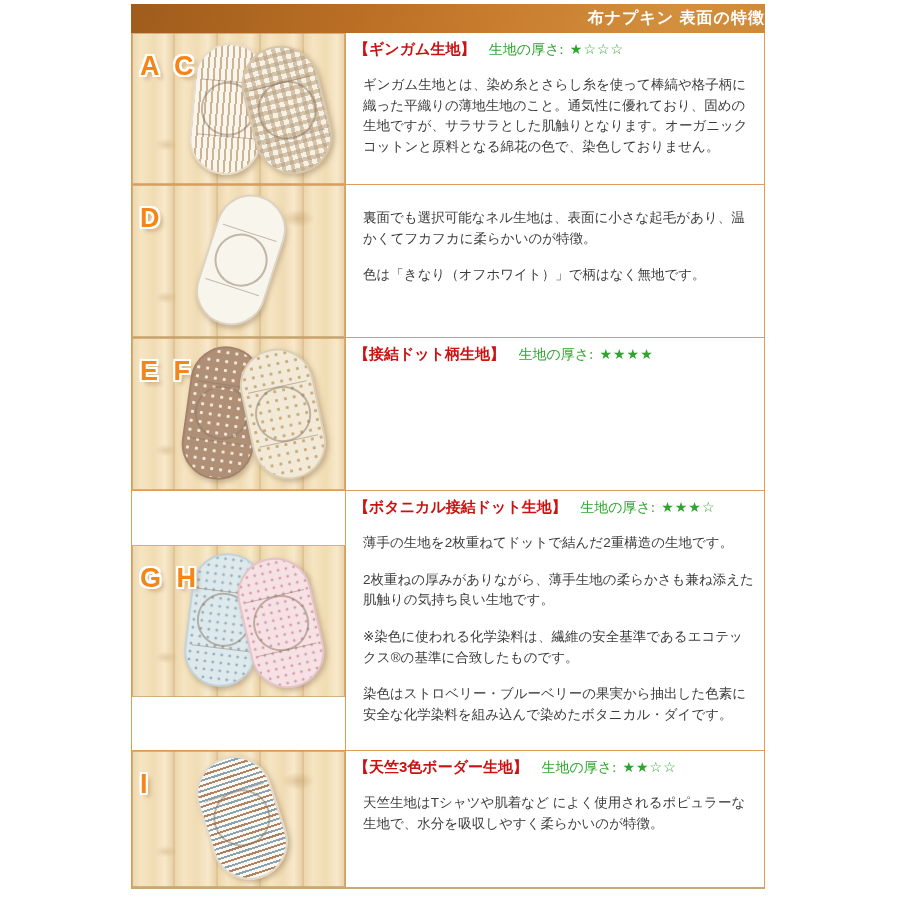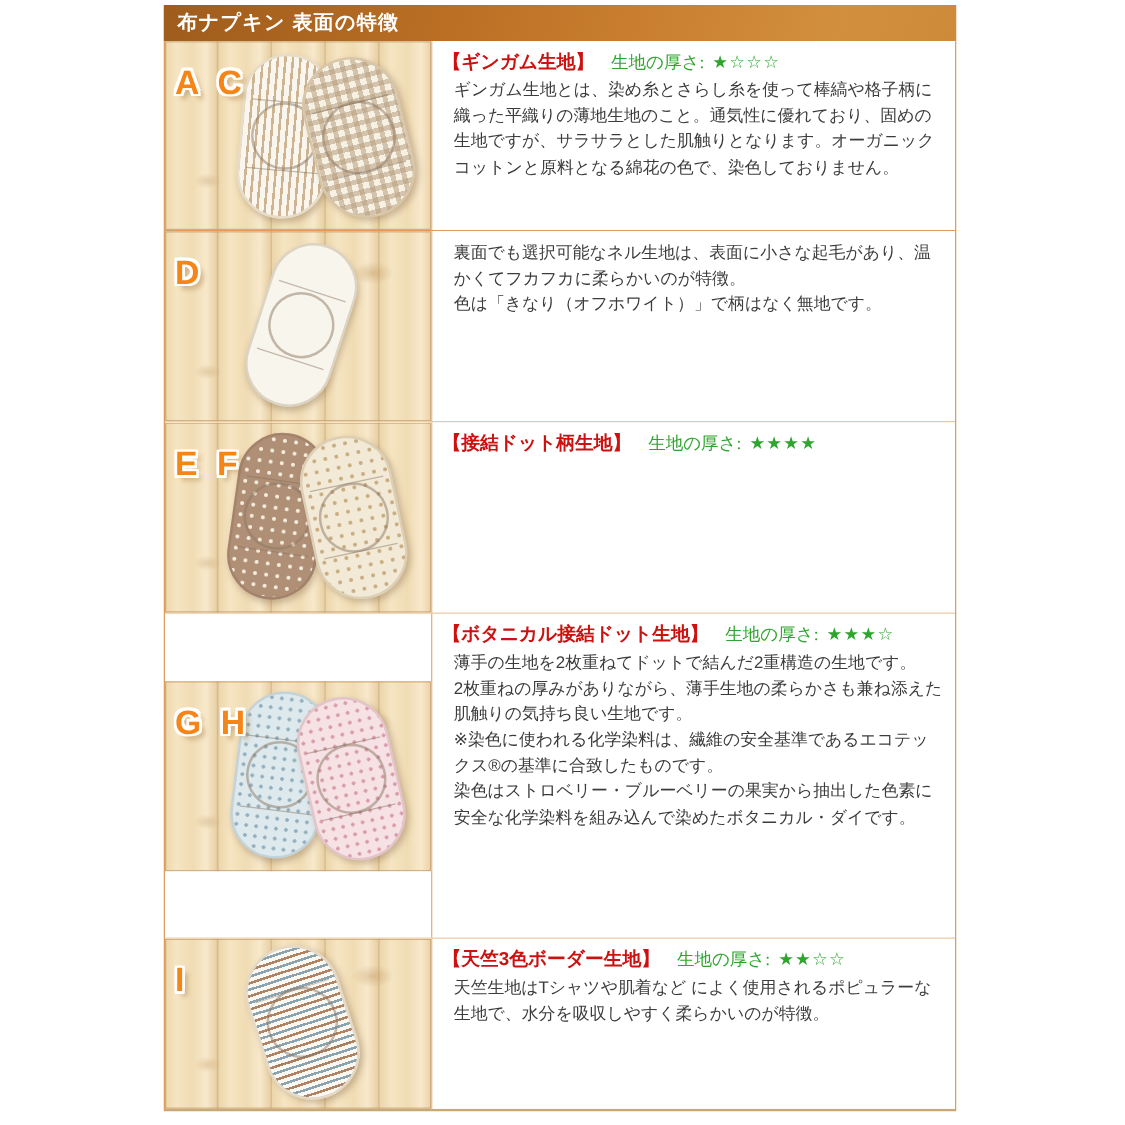--- a/index.html
+++ b/index.html
@@ -2,21 +2,21 @@
 <html><head>
 <meta charset="utf-8">
 <style>
   * { margin:0; padding:0; box-sizing:border-box; }
   html,body { background:#ffffff; }
   body { width:900px; height:900px; position:relative; font-family:"Liberation Sans","DejaVu Sans",sans-serif; }
   .content { position:absolute; left:131px; top:4px; width:634px; }
 
   
   .header { height:29px; background:linear-gradient(105deg,#9f5c1c 0%,#b96e24 35%,#c97f2f 60%,#d28f3e 85%,#cd8a38 100%);
-    display:flex; align-items:center; padding-left:11px; }
+    display:flex; align-items:center; padding-left:11px;justify-content:flex-end; }
   .header span { color:#ffffff; font-weight:bold; font-size:16px; letter-spacing:1px; }
 
   
   .content-table { border-left:1px solid #de9c5a; border-right:1px solid #de9c5a; }
   .section { display:flex; border-bottom:1px solid #de9c5a; background:#fff; }
   .section:last-child { border-bottom:2px solid #c9a878; }
   .sec-ac { height:152px; } .sec-d { height:153px; } .sec-ef { height:153px; }
   .sec-gh { height:260px; } .sec-i { height:138px; }
 
   
@@ -63,21 +63,21 @@
   .sec-gh .napkin:nth-of-type(2){ left:112px; top:12px; width:74px; height:132px; transform:rotate(-13deg); }
   .sec-i  .napkin:nth-of-type(1){ left:72px; top:4px;  width:76px; height:126px; transform:rotate(-18deg); }
 
   
   .text-cell { flex:1; background:#fff; padding:7px 10px 6px 8px; overflow:hidden; }
   .headline { margin-bottom:3px; white-space:nowrap; }
   .title { color:#cc1111; font-weight:bold; font-size:15px; }
   .thick { color:#2fa52f; font-size:14px; margin-left:9px;font-family:Liberation Serif, serif; }
   .stars { color:#2fa52f; font-size:14px; letter-spacing:1px; margin-left:2px; }
   .paras { padding-left:9px; }
-  .para { font-size:13.5px; color:#3c3c3c; line-height:1.53; }
+  .para { font-size:13.5px; color:#3c3c3c; line-height:1.53;margin-top:16px; }
 </style>
 </head>
 <body>
 
 <div class="content">
   <div class="header">
     <span>布ナプキン 表面の特徴</span>
   </div>
   <div class="content-table">
   <div class="section sec-ac">

